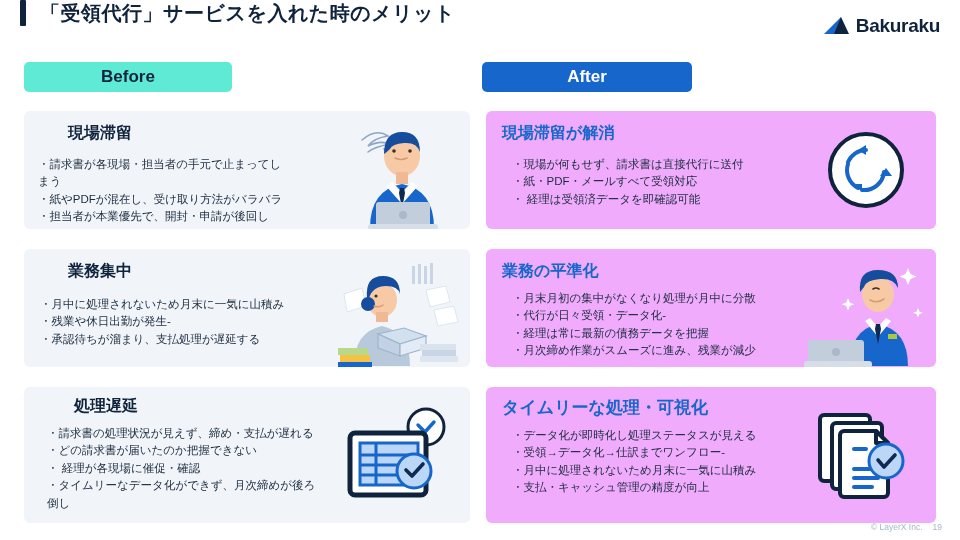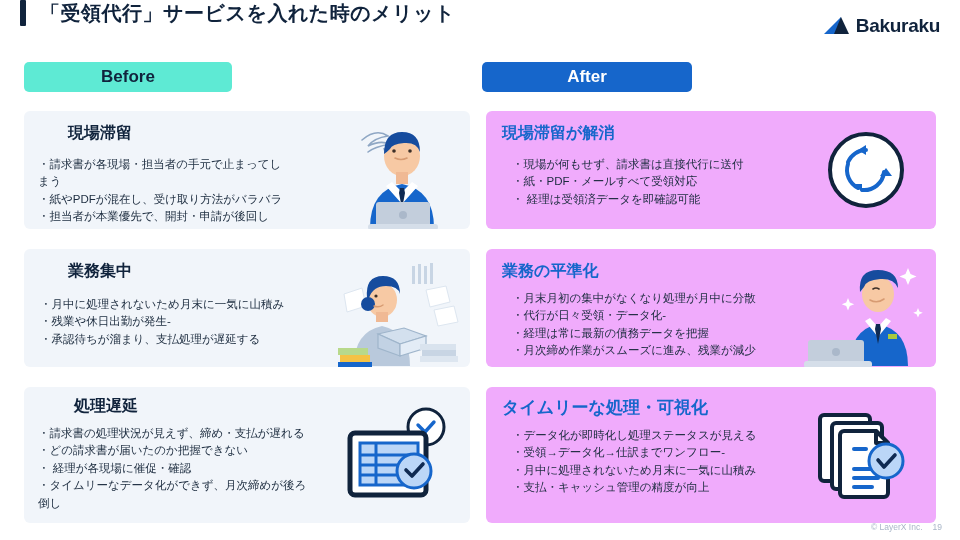--- a/index.html
+++ b/index.html
@@ -143,21 +143,21 @@
   .card-before .bullets {
     margin: 12px 0 0 14px;
     width: 310px;
   }
   .card-after .bullets {
     margin: 12px 0 0 26px;
     width: 300px;
   }
   .row-2 .card-before .bullets { margin-left: 16px; margin-top: 14px; }
   .row-2 .card-after .bullets { margin-top: 8px; }
-  .row-3 .card-before .bullets { margin-top: 8px; margin-left: 14px; width: 322px;}
+  .row-3 .card-before .bullets { margin-top: 8px; margin-left: 23px; width: 322px;}
   .row-3 .card-after .bullets { margin-top: 8px; }
   .bullets li { white-space: pre-wrap; }
 
   
   .art {
     position: absolute;
     top: 0; bottom: 0;
     right: 0;
     width: 140px;
     display: flex;

